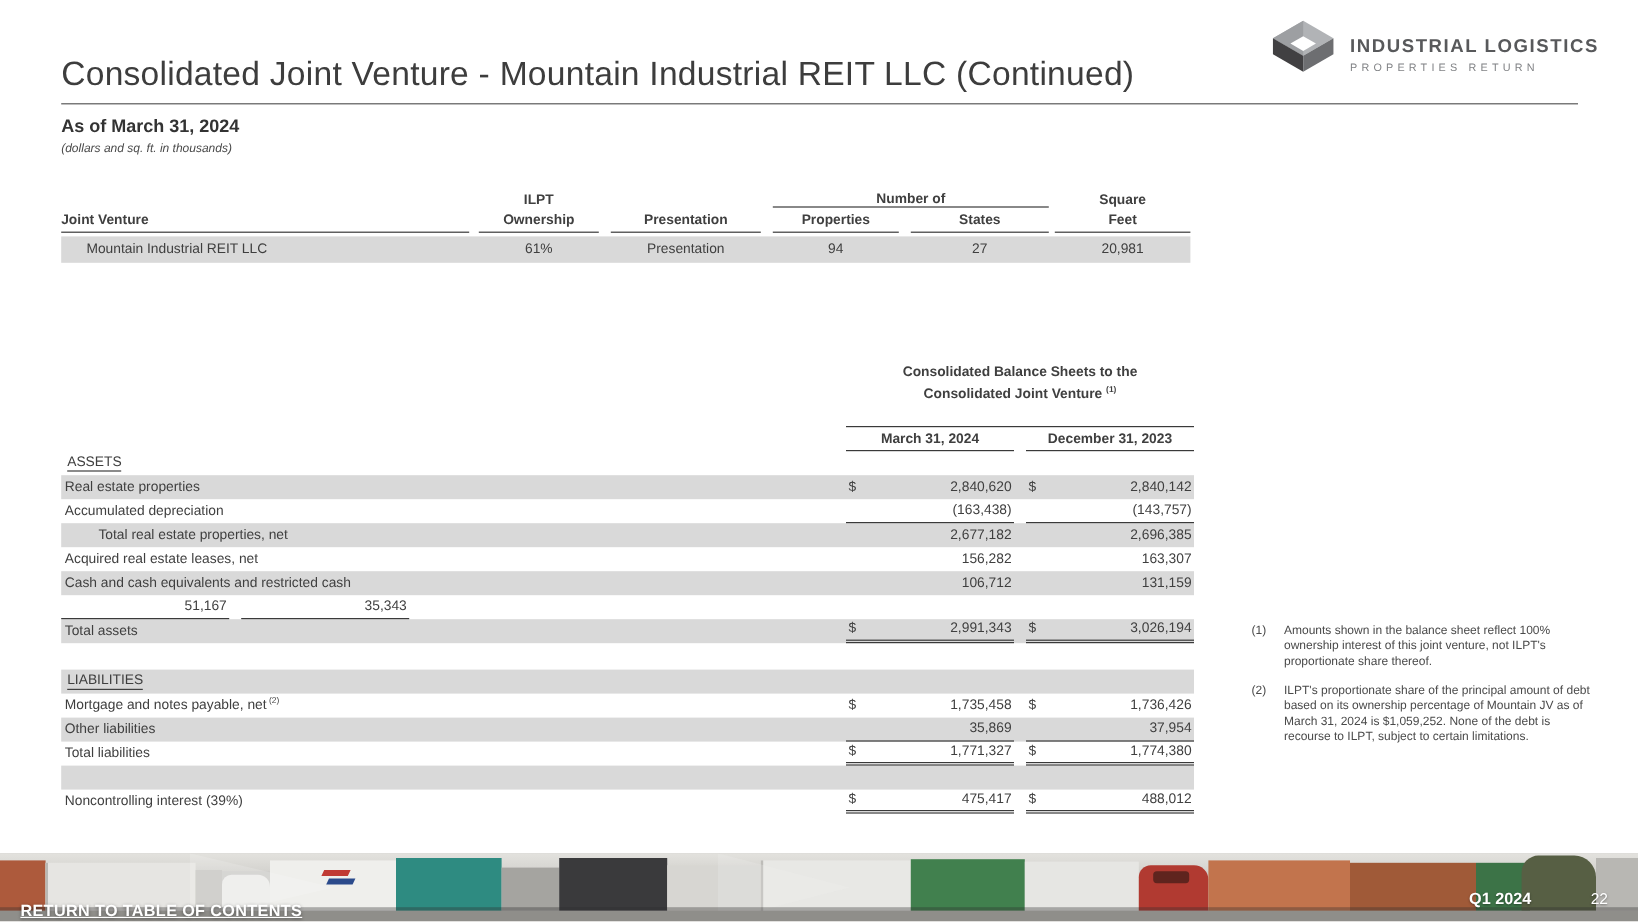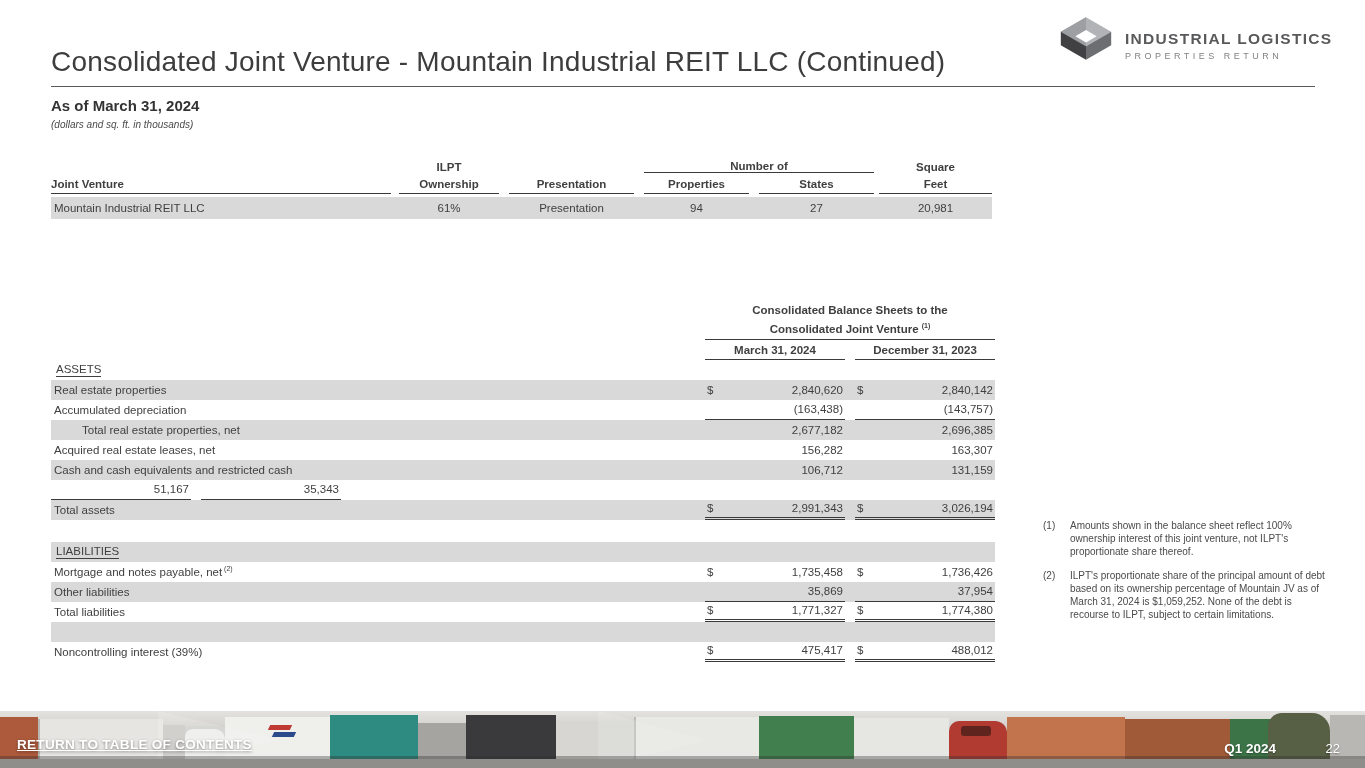--- a/index.html
+++ b/index.html
@@ -34,26 +34,26 @@
   .jv .c-prop   { width:105px; text-align:center; }
   .jv .c-states { width:115px; text-align:center; }
   .jv .c-feet   { width:113px; text-align:center; }
   .jv .c-numof  { width:230px; text-align:center; }
   .jv-h1 { height:17px; font-weight:700; }
   .jv-h1 .c-numof { border-bottom:1.5px solid #3a3a3a; }
   .jv-h2 { height:21px; font-weight:700; }
   .jv-h2 > div { border-bottom:1.5px solid #3a3a3a; padding-bottom:3px; }
   .jv-h2 > .gap-cell { border-bottom:none; }
   .jv-data { height:22px; background:#d9d9d9; align-items:center; font-weight:400; margin-top:1px; }
-  .jv-data .c-label { padding-left:3px; }
+  .jv-data .c-label { padding-left:21px; }
 
   
   .bs { position:absolute; left:51px; top:302px; width:944px; font-size:11.5px; }
   .bs-head { margin-left:654px; width:290px; }
-  .bs-head-title { text-align:center; font-weight:700; line-height:16px; padding-bottom:2px; border-bottom:1px solid #3a3a3a; }
+  .bs-head-title { text-align:center; font-weight:700; line-height:16px; padding-bottom:18px; border-bottom:1px solid #3a3a3a; }
   .bs-head-title sup { font-size:7px; }
   .bs-cols { display:flex; }
   .bs-col { width:140px; text-align:center; font-weight:700; padding:4px 0 3px; border-bottom:1px solid #3a3a3a; }
   .bs-col + .bs-col { margin-left:10px; }
 
   .bs-row { display:flex; height:20px; align-items:center; }
   .bs-row.shaded { background:#d9d9d9; }
   .bs-row.gap { height:22px; background:transparent; }
   .bs-label { width:654px; padding-left:3px; }
   .bs-label.ind0 { padding-left:5px; }
@@ -73,21 +73,21 @@
 
   
   .footer { position:absolute; left:0; bottom:0; width:1365px; height:57px; background:#cfcecb; overflow:hidden; }
   .sky    { position:absolute; top:0; left:0; width:100%; height:15px; background:linear-gradient(#e3e2de,#d4d3cf); }
   .ground { position:absolute; bottom:0; left:0; width:100%; height:9px; background:#8f8e8a; }
   .ground-shadow { position:absolute; bottom:7px; left:0; width:100%; height:5px; background:rgba(45,45,45,.35); }
   .ct { position:absolute; bottom:9px; }
   .tri { position:absolute; bottom:0; height:57px; }
   .t1 { left:158px; width:120px; background:rgba(255,255,255,.16); clip-path:polygon(0 0,100% 50%,0 100%); }
   .t2 { left:598px; width:110px; background:rgba(240,240,240,.22); clip-path:polygon(0 0,100% 50%,0 100%); }
-  .return-link { position:absolute; left:17px; bottom:16px; font-size:13.5px; font-weight:700; color:#fff;
+  .return-link { position:absolute; left:17px; bottom:2px; font-size:13.5px; font-weight:700; color:#fff;
                  text-decoration:underline; letter-spacing:.3px; text-shadow:0 1px 3px rgba(0,0,0,.45); cursor:pointer; }
   .quarter  { position:absolute; right:89px; bottom:12px; font-size:13.5px; font-weight:700; color:#fff; text-shadow:0 1px 2px rgba(0,0,0,.4); }
   .page-num { position:absolute; right:25px; bottom:12px; font-size:13px; color:#fff; text-shadow:0 1px 2px rgba(0,0,0,.4); }
 </style>
 </head>
 <body>
 
 <div class="title">Consolidated Joint Venture - Mountain Industrial REIT LLC (Continued)</div>
 <div class="title-rule"></div>
 <div class="subtitle">As of March 31, 2024</div>

